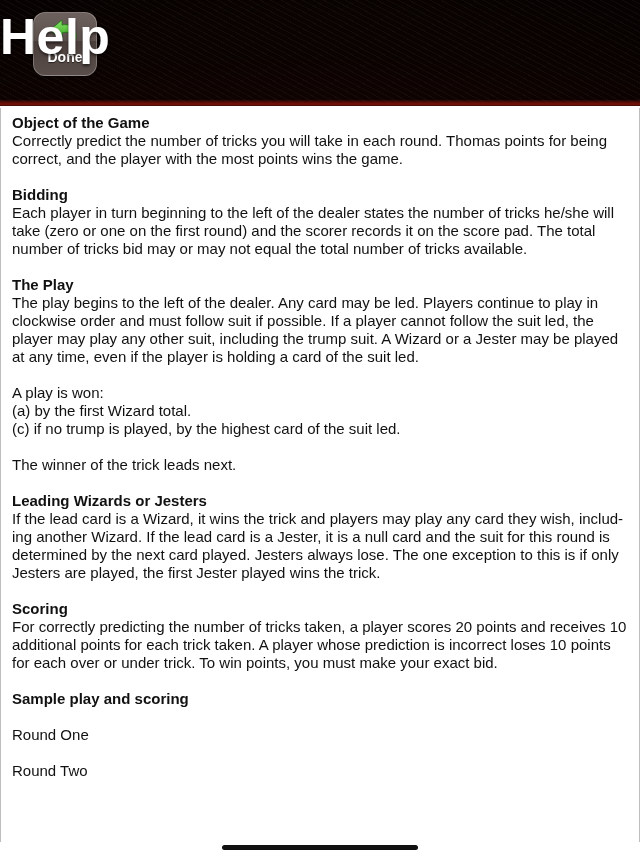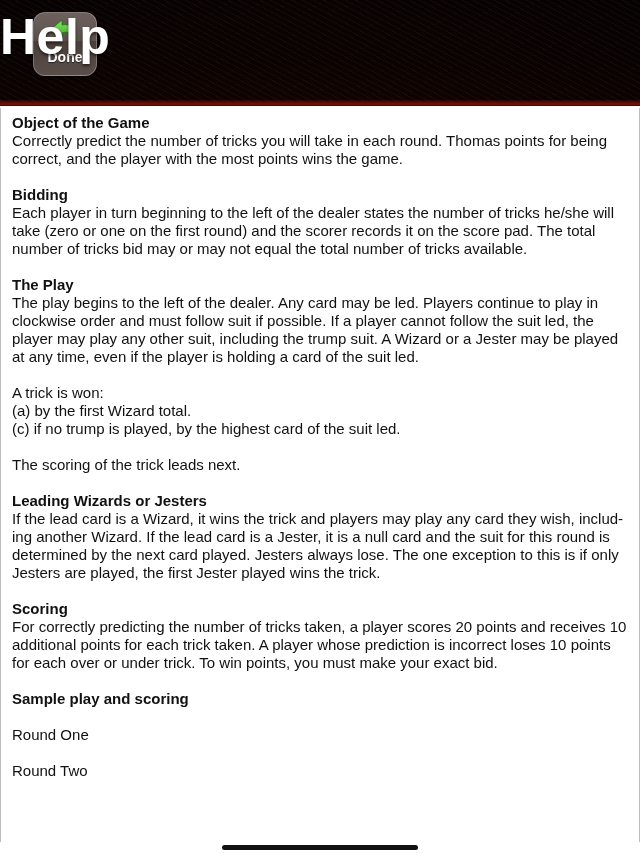--- a/index.html
+++ b/index.html
@@ -81,26 +81,26 @@
     </div>
     <div class="section">
       <span class="heading">Bidding</span>
       <span class="para">Each player in turn beginning to the left of the dealer states the number of tricks he/she will take (zero or one on the first round) and the scorer records it on the score pad. The total number of tricks bid may or may not equal the total number of tricks available.</span>
     </div>
     <div class="section">
       <span class="heading">The Play</span>
       <span class="para">The play begins to the left of the dealer. Any card may be led. Players continue to play in clockwise order and must follow suit if possible. If a player cannot follow the suit led, the player may play any other suit, including the trump suit. A Wizard or a Jester may be played at any time, even if the player is holding a card of the suit led.</span>
     </div>
     <div class="section">
-      <span class="line">A trick is won:</span>
+      <span class="line">A play is won:</span>
       <span class="line">(a) by the first Wizard total.</span>
       <span class="line">(c) if no trump is played, by the highest card of the suit led.</span>
     </div>
     <div class="section">
-      <span class="line">The scoring of the trick leads next.</span>
+      <span class="line">The winner of the trick leads next.</span>
     </div>
     <div class="section">
       <span class="heading">Leading Wizards or Jesters</span>
       <span class="para">If the lead card is a Wizard, it wins the trick and players may play any card they wish, includ-ing another Wizard. If the lead card is a Jester, it is a null card and the suit for this round is determined by the next card played. Jesters always lose. The one exception to this is if only Jesters are played, the first Jester played wins the trick.</span>
     </div>
     <div class="section">
       <span class="heading">Scoring</span>
       <span class="para">For correctly predicting the number of tricks taken, a player scores 20 points and receives 10 additional points for each trick taken. A player whose prediction is incorrect loses 10 points for each over or under trick. To win points, you must make your exact bid.</span>
     </div>
     <div class="section">

